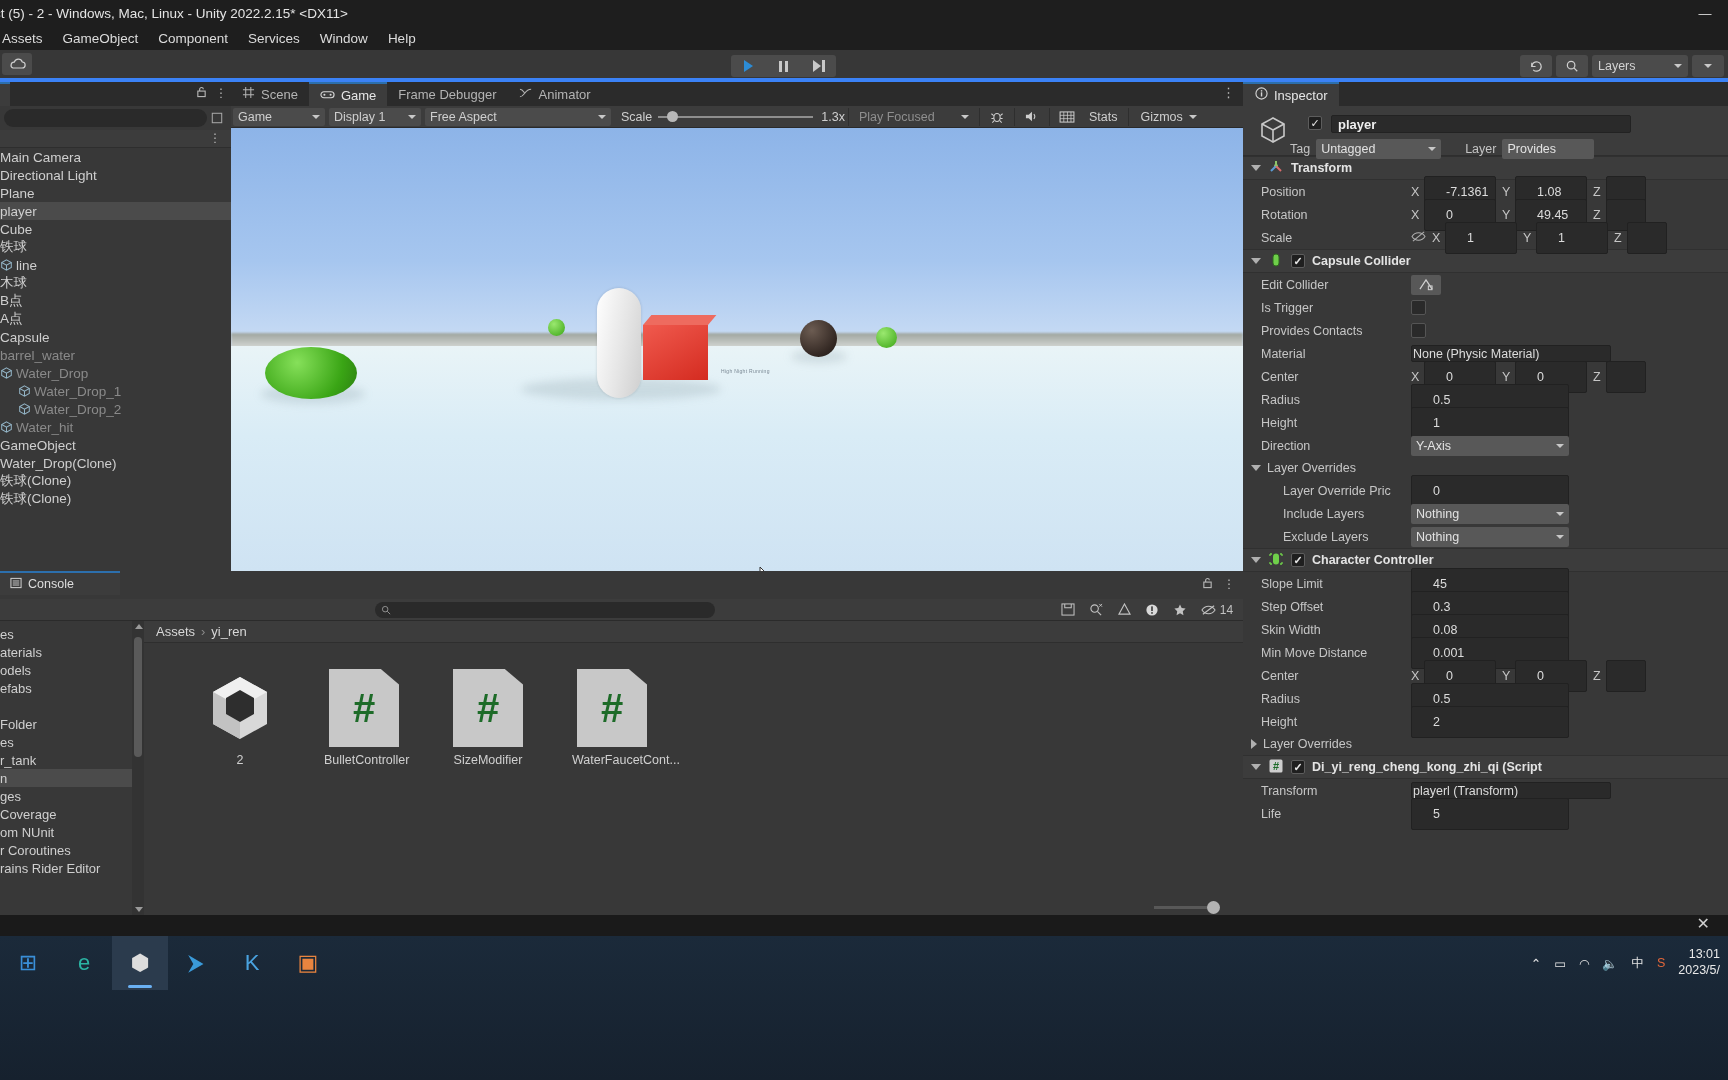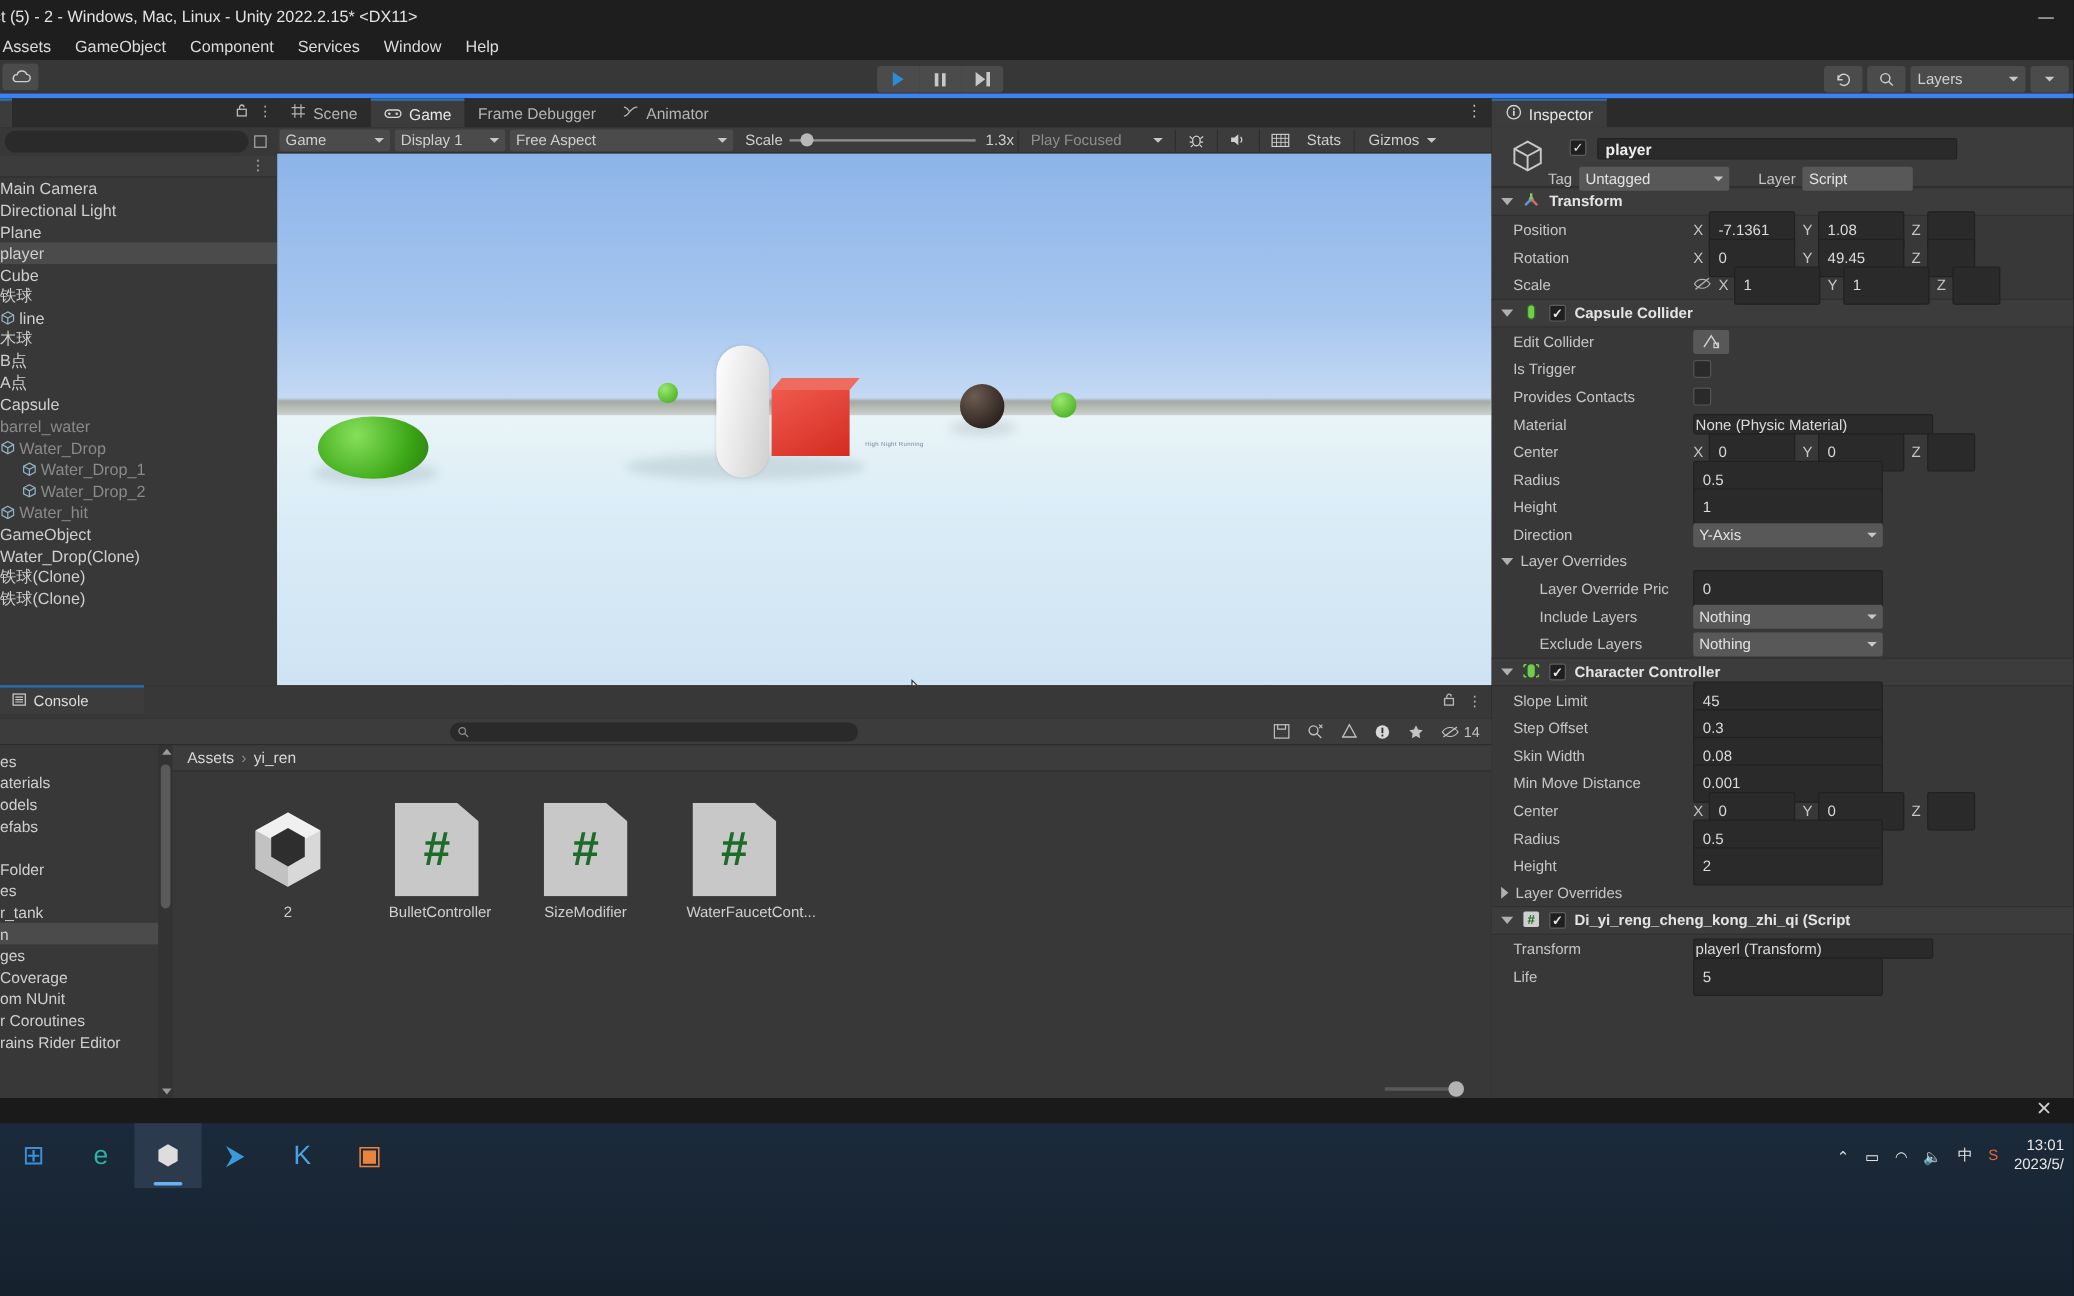--- a/index.html
+++ b/index.html
@@ -174,21 +174,21 @@
      padding-left:8px; border-top:1px solid #303030; border-bottom:1px solid #303030;
      font-size:12.5px; font-weight:bold; color:#e4e4e4; }
   .foldout { width:0;height:0;border-top:6px solid #b0b0b0;border-left:5px solid transparent;
      border-right:5px solid transparent; }
   .foldout.closed { border-top:5px solid transparent;border-bottom:5px solid transparent;
      border-left:6px solid #b0b0b0; border-right:0; }
   .prop { height:23px; display:flex; align-items:center; font-size:12.5px; color:#c6c6c6; padding-left:18px;}
   .prop .lab { width:150px; color:#c6c6c6; white-space:nowrap; overflow:hidden; }
   .prop .lab.indent { padding-left:22px; width:150px; }
   .numfield { height:32px; background:#2a2a2a; border:1px solid #212121; border-radius:2px;
-     display:flex; align-items:center; padding-left:7px; color:#dcdcdc; font-size:12.5px; }
+     display:flex; align-items:center; padding-left:21px; color:#dcdcdc; font-size:12.5px; }
   .axis { width:13px; color:#c6c6c6; text-align:left; }
   .tri-vec { display:flex; align-items:center; gap:0px; flex:1; }
   .cbox { width:15px; height:15px; background:#2a2a2a; border:1px solid #555; border-radius:2px; }
   .objfield { height:17px; background:#2a2a2a; border:1px solid #212121; border-radius:2px;
      display:flex; align-items:center; padding-left:1px; color:#dcdcdc; font-size:12.5px; }
   .editcol-btn { width:30px; height:20px; background:#585858; border-radius:2px;
      display:flex; align-items:center; justify-content:center; }
   .sub-foldout { height:22px; display:flex; align-items:center; gap:6px; padding-left:8px;
      font-size:12.5px; color:#c6c6c6; }
 
@@ -704,21 +704,21 @@
       <div style="position:absolute;left:65px;top:10px" class="chk">✓</div>
       <div class="namefield">player</div>
       <div class="tagrow">
         <span class="lab">Tag</span>
         <div class="ddfield" style="width:125px">
           <span>Untagged</span>
           <span class="caret"></span>
         </div>
         <span class="lab" style="margin-left:24px">Layer</span>
         <div class="ddfield" style="width:92px">
-          <span>Script</span>
+          <span>Provides</span>
         </div>
       </div>
     </div>
 
     <div id="inspector-components">
         <div class="comp-head">
           <span class="foldout"></span>
           <span><svg width="16" height="16" viewBox="0 0 16 16">
               <circle cx="8" cy="7" r="2" fill="#8fc46a"></circle>
               <path d="M8 7L3 12" stroke="#5b9bd5" stroke-width="2"></path>

